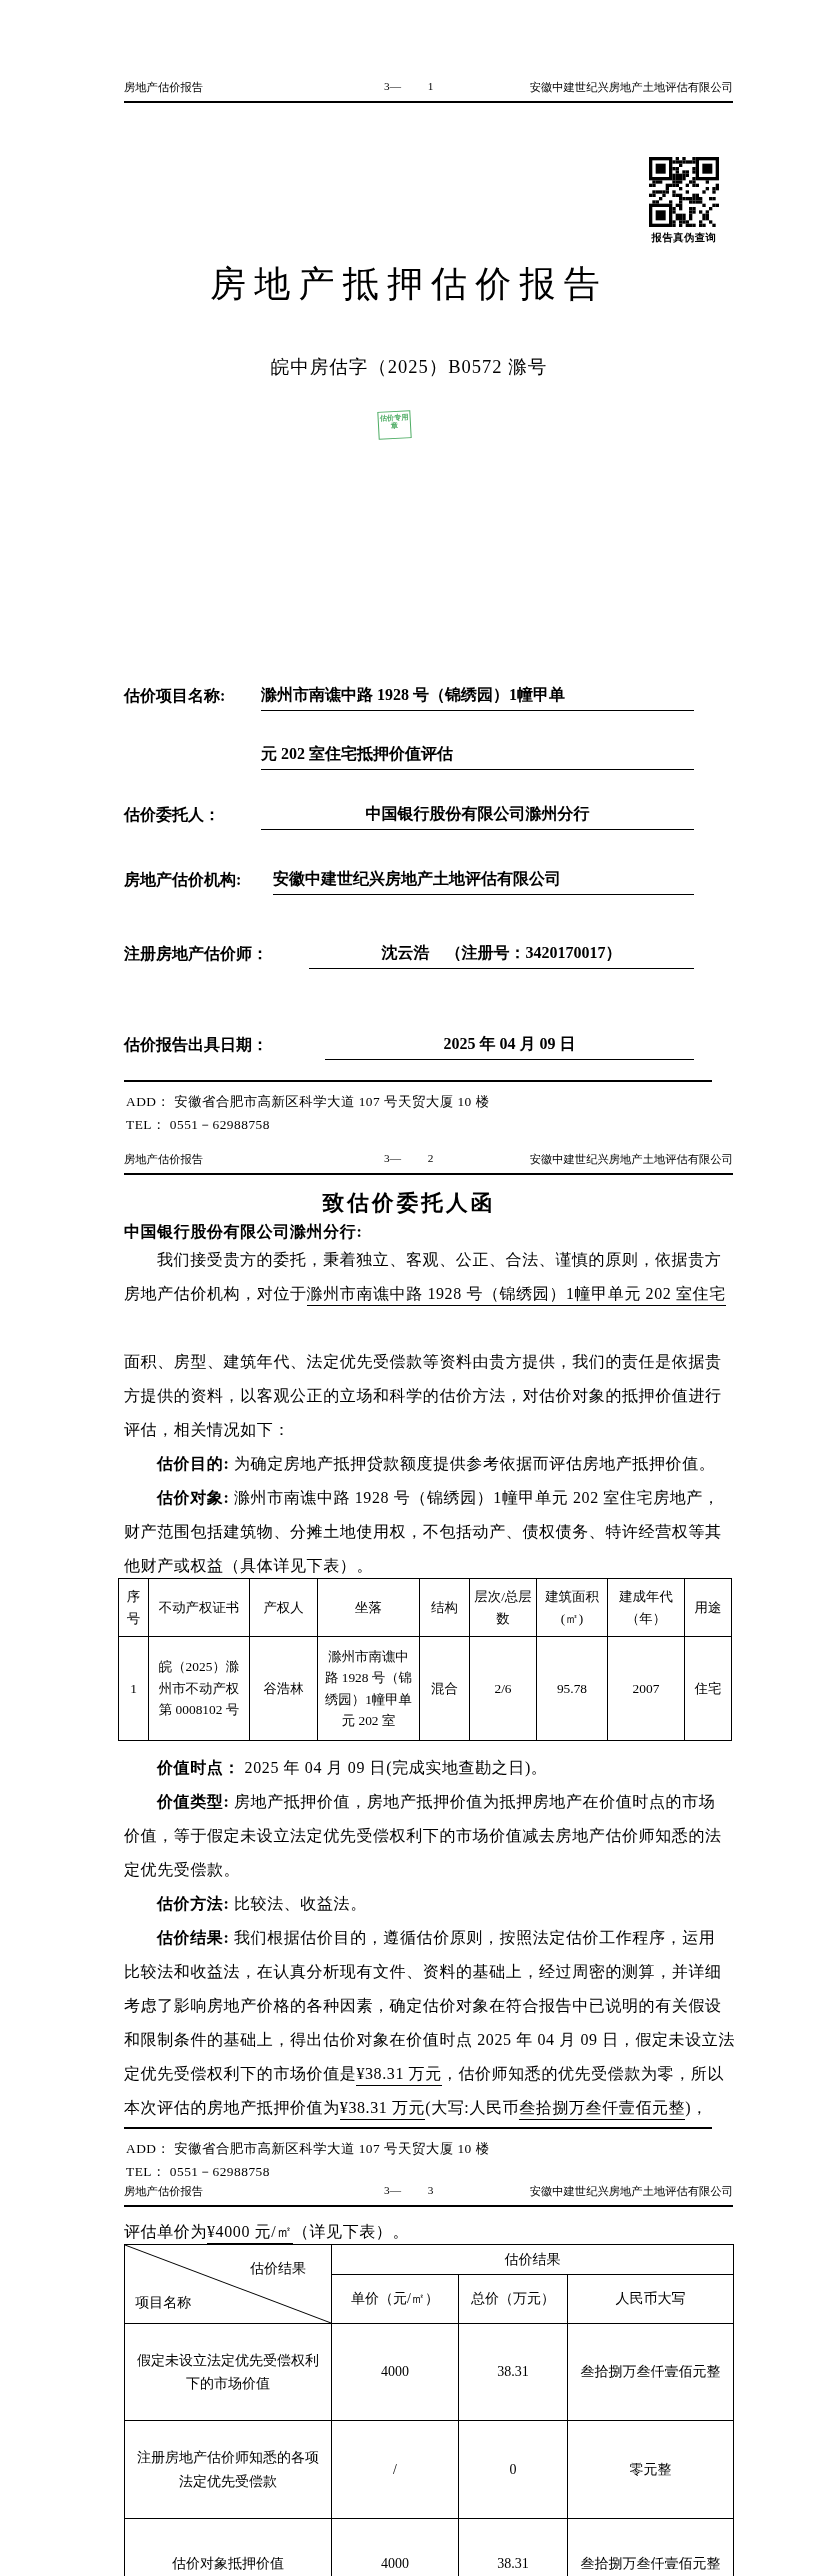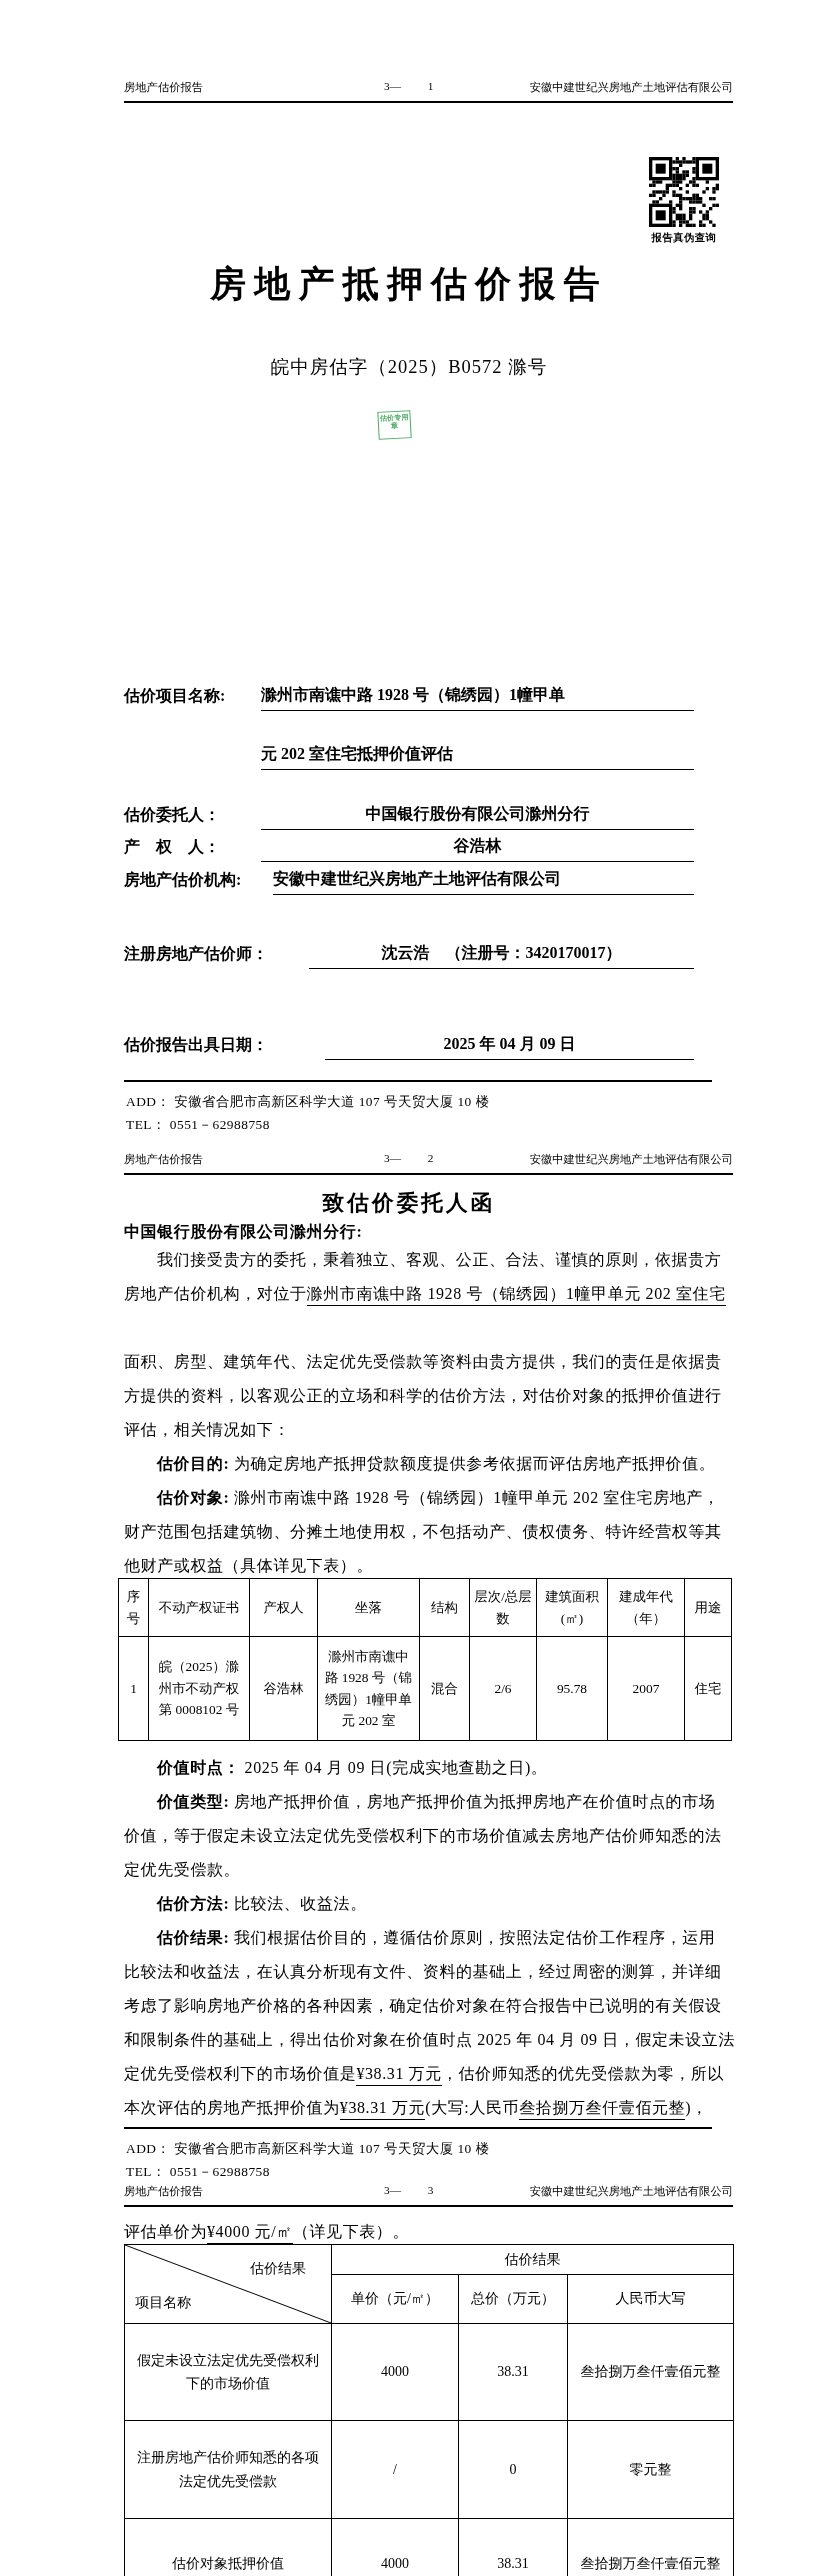--- a/index.html
+++ b/index.html
@@ -9,21 +9,21 @@
   
   .hdr{left:124px;width:609px;height:15.5px;font-size:11.3px;}
   .hdr .hl{position:absolute;left:0;top:0;}
   .hdr .hc{position:absolute;left:260px;top:0;word-spacing:24px;}
   .hdr .hr{position:absolute;right:0;top:0;}
   .rule{left:124px;width:609px;height:2.1px;background:#000;}
   .rule.short{width:588px;}
   
   .qrwrap{left:647px;top:157px;width:74px;text-align:center;}
   .qrcap{font-size:10.3px;font-weight:bold;margin-top:4.1px;letter-spacing:0.5px;}
-  .bigtitle{left:0;width:100%;text-align:center;font-size:36px;font-weight:bold;letter-spacing:8.2px;}
+  .bigtitle{left:0;width:100%;text-align:center;font-size:36px;font-weight:normal;letter-spacing:8.2px;}
   .refno{left:0;width:100%;text-align:center;font-size:18.5px;letter-spacing:1px;}
   .seal{left:378px;top:411px;width:29px;height:23px;border:1px solid #2f9e49;color:#2f9e49;
         font-size:7.2px;line-height:8.8px;text-align:center;padding:1.5px 1px;transform:rotate(-3deg);
         opacity:.85;font-weight:bold;overflow:hidden;}
   .frow{left:124px;width:570px;display:flex;align-items:flex-end;font-size:16px;font-weight:bold;}
   .flabel{white-space:pre;padding-bottom:4.1px;}
   .w265{width:137px;} .w290{width:149px;} .w360{width:185px;margin-top:28px;}
   .fval{flex:1;border-bottom:1.5px solid #000;padding-bottom:4.1px;text-align:center;min-height:20.6px;}
   .fval.left{text-align:left;}
   .ftr{left:126px;font-size:13.4px;letter-spacing:0.5px;}
@@ -214,24 +214,20 @@
     <span class="fval left">滁州市南谯中路 1928 号（锦绣园）1幢甲单</span>
   </div>
   <div class="abs frow" style="top:744px;">
     <span class="flabel w265"></span>
     <span class="fval left">元 202 室住宅抵押价值评估</span>
   </div>
   <div class="abs frow" style="top:804px;">
     <span class="flabel w265">估价委托人：</span>
     <span class="fval">中国银行股份有限公司滁州分行</span>
   </div>
-  <div class="abs frow" style="top:836px;">
-    <span class="flabel w265">产　权　人：</span>
-    <span class="fval">谷浩林</span>
-  </div>
   <div class="abs frow" style="top:869px;">
     <span class="flabel w290">房地产估价机构:</span>
     <span class="fval left">安徽中建世纪兴房地产土地评估有限公司</span>
   </div>
   <div class="abs frow" style="top:916px;">
     <span class="flabel w360">注册房地产估价师：</span>
     <span class="fval">沈云浩　（注册号：3420170017）</span>
   </div>
   <div class="abs frow" style="top:1007px;gap:16px;">
     <span class="flabel w360">估价报告出具日期：</span>

